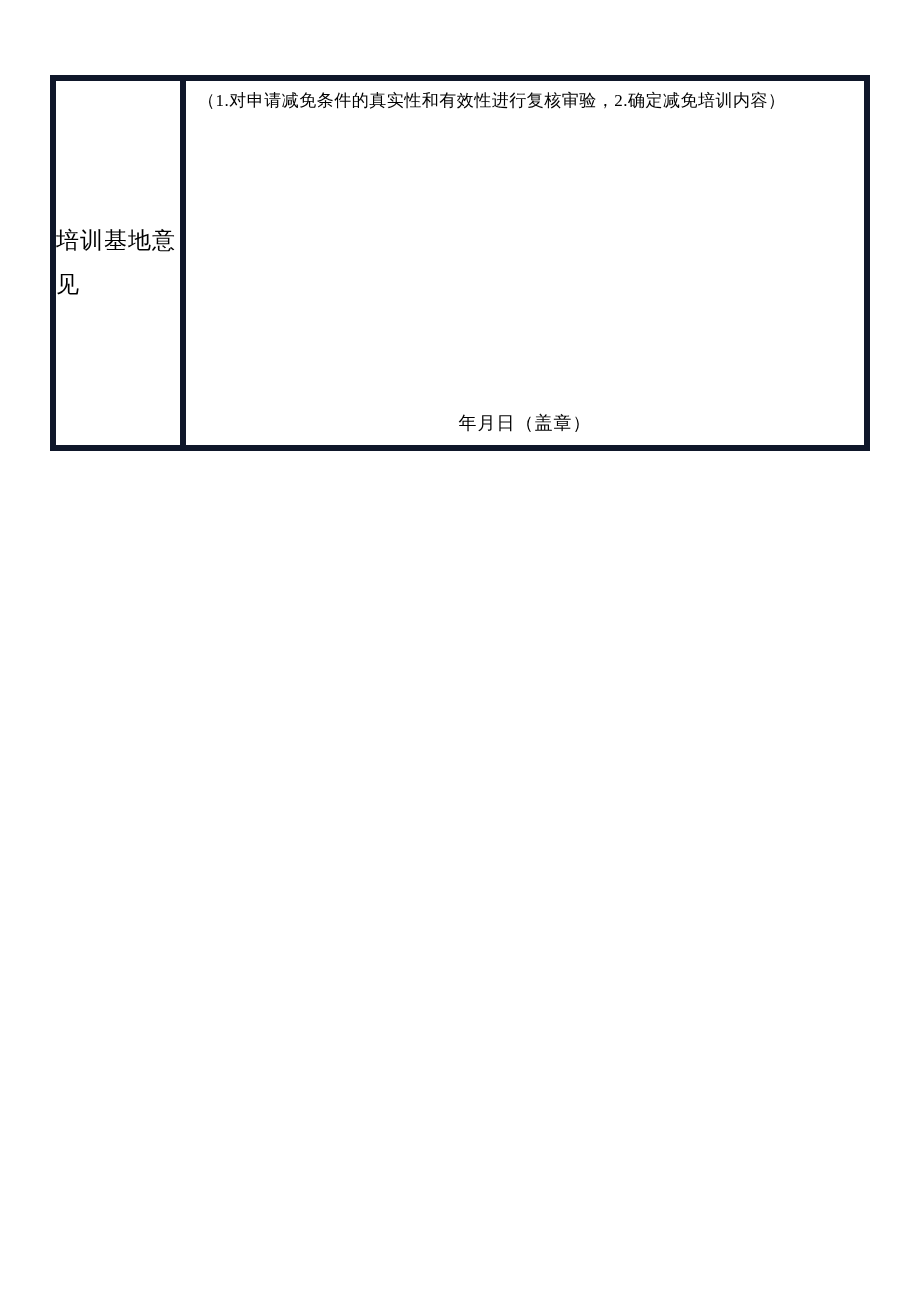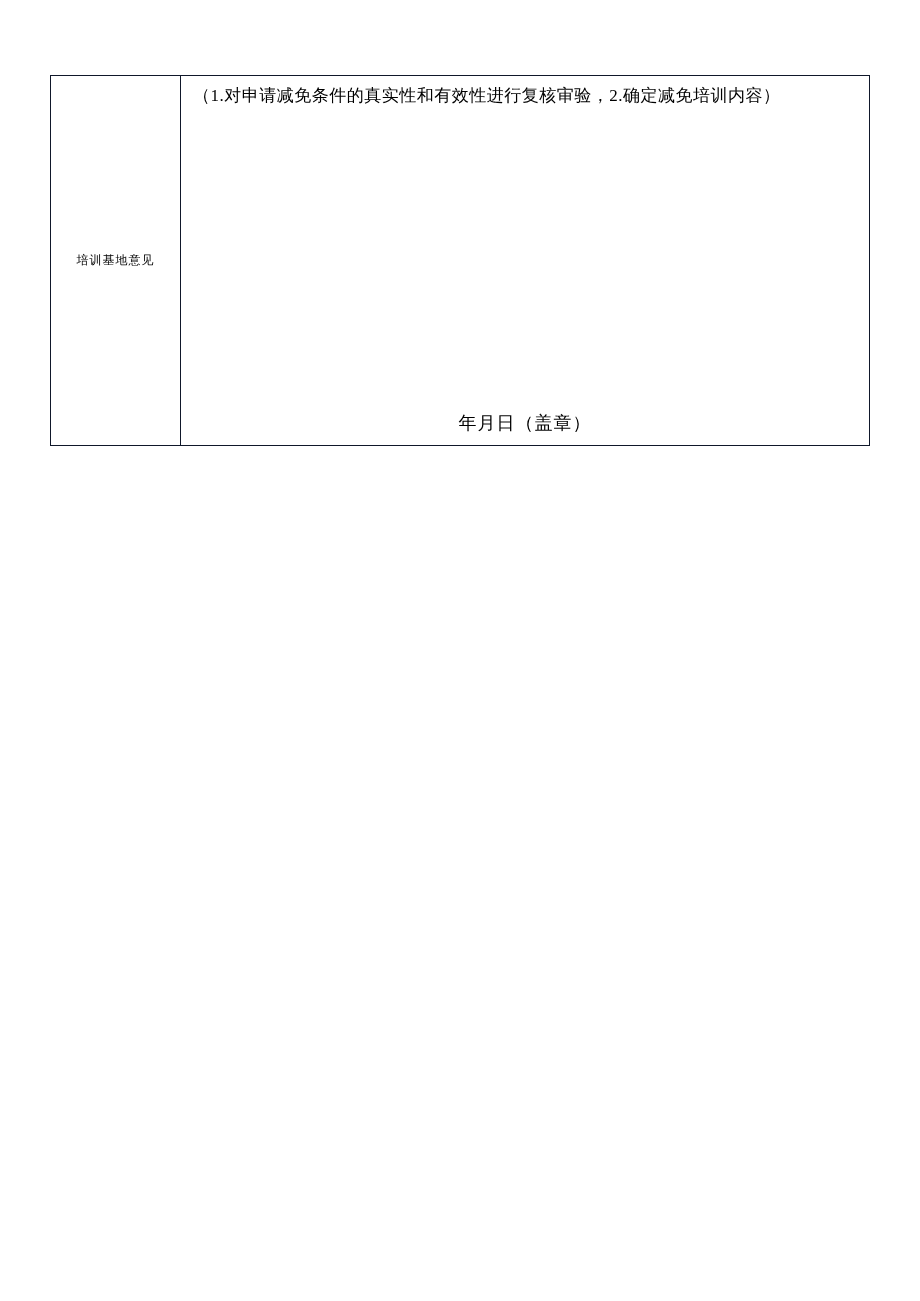--- a/index.html
+++ b/index.html
@@ -12,35 +12,34 @@
       height: 1301px;
       background: #ffffff;
       font-family: "SimSun", "宋体", serif;
       padding: 75px 50px 0 50px;
     }
     table {
       width: 100%;
       border-collapse: collapse;
     }
     td {
-      border: 1px solid #0f172a;
+      border: 6px solid #0f172a;
       vertical-align: top;
       padding: 0;
     }
     .row1 {
       height: 370px;
     }
     .row2 {
       height: 220px;
     }
     .label-cell {
       width: 130px;
-      text-align: center;
       vertical-align: middle;
-      font-size: 12px;
+      font-size: 23px;
       line-height: 1.9;
       letter-spacing: 1px;
     }
     .content-cell {
       position: relative;
     }
     .top-note {
       font-size: 17px;
       padding: 8px 8px 0 12px;
       letter-spacing: 0.5px;

